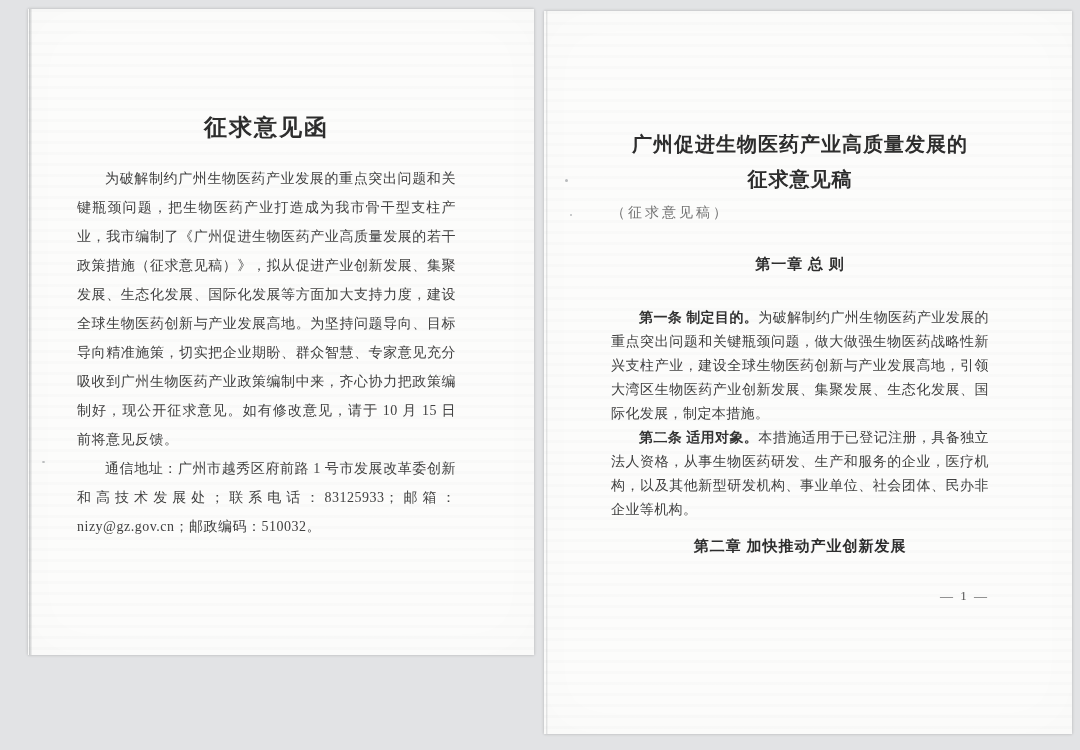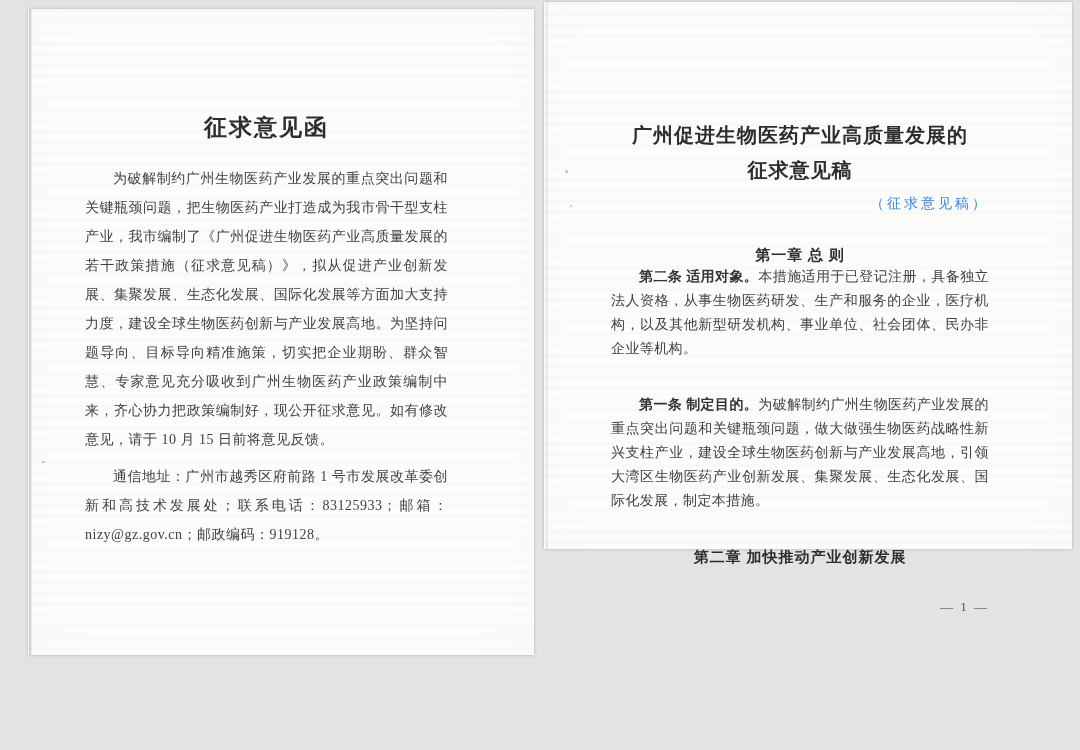--- a/index.html
+++ b/index.html
@@ -37,22 +37,22 @@
   }
   
   .page-left::after {
     content: "";
     position: absolute;
     left: 1px; top: 0; bottom: 0;
     width: 3px;
     background: linear-gradient(90deg, rgba(90,95,100,0.35), rgba(90,95,100,0.06));
   }
   .page-right {
-    left: 544px; top: 2px;
-    width: 528px; height: 547px;
+    left: 544px; top: 11px;
+    width: 528px; height: 723px;
   }
   .page-right::after {
     content: "";
     position: absolute;
     left: 2px; top: 0; bottom: 0;
     width: 2px;
     background: linear-gradient(90deg, rgba(110,115,120,0.22), rgba(110,115,120,0.03));
   }
   .content-left {
     position: relative;
@@ -69,21 +69,21 @@
   .letter-title {
     margin: 106px 0 0 0;
     font-size: 23px;
     line-height: 26px;
     font-weight: bold;
     text-align: center;
     letter-spacing: 2px;
     color: var(--heading-ink, #2d2d2d);
   }
   .letter-par {
-    margin: 8px;
+    margin: 0;
     font-size: 14px;
     line-height: 29px;
     text-align: justify;
     text-indent: 2em;
     letter-spacing: 0.5px;
   }
   .letter-par.first { margin-top: 23px; }
 
   
   .policy-title {
@@ -93,35 +93,35 @@
     font-weight: bold;
     text-align: center;
     letter-spacing: 1px;
     color: var(--heading-ink, #2d2d2d);
   }
   .policy-title span { display: block; }
   .policy-subtitle {
     margin: 5px 0 0 0;
     font-size: 14px;
     line-height: 22px;
-    text-align: right;
+    text-align: left;
     letter-spacing: 3px;
-    color: #3b82f6;
+    color: #737373;
   }
   .chapter-heading {
     margin: 30px 0 0 0;
     font-size: 15px;
     line-height: 20px;
     font-weight: bold;
     text-align: center;
     letter-spacing: 1px;
     color: var(--heading-ink, #2a2a2a);
     font-family: Liberation Serif, serif;
   }
-  .chapter-heading.second { margin-top: 34px; }
+  .chapter-heading.second { margin-top: 14px; }
   .article {
     margin: 0;
     font-size: 14px;
     line-height: 24px;
     text-align: justify;
     text-indent: 2em;
     letter-spacing: 0.4px;
   }
   .article.first { margin-top: 32px; }
   .article .lead {
@@ -146,38 +146,38 @@
 </style>
 </head>
 <body>
 
 <div class="canvas">
 
   <div class="page page-left">
     <div class="content-left">
       <h1 class="letter-title">征求意见函</h1>
       <p class="letter-par first">为破解制约广州生物医药产业发展的重点突出问题和关键瓶颈问题，把生物医药产业打造成为我市骨干型支柱产业，我市编制了《广州促进生物医药产业高质量发展的若干政策措施（征求意见稿）》，拟从促进产业创新发展、集聚发展、生态化发展、国际化发展等方面加大支持力度，建设全球生物医药创新与产业发展高地。为坚持问题导向、目标导向精准施策，切实把企业期盼、群众智慧、专家意见充分吸收到广州生物医药产业政策编制中来，齐心协力把政策编制好，现公开征求意见。如有修改意见，请于 10 月 15 日前将意见反馈。</p>
-      <p class="letter-par">通信地址：广州市越秀区府前路 1 号市发展改革委创新和高技术发展处；联系电话：83125933；邮箱：nizy@gz.gov.cn；邮政编码：919128。</p>
+      <p class="letter-par">通信地址：广州市越秀区府前路 1 号市发展改革委创新和高技术发展处；联系电话：83125933；邮箱：nizy@gz.gov.cn；邮政编码：510032。</p>
     </div>
     <span class="speck" style="left:14px; top:452px; width:3px; height:2px;"></span>
   </div>
 
   <div class="page page-right">
     <div class="content-right">
       <h1 class="policy-title">
         <span>广州促进生物医药产业高质量发展的</span>
         <span>征求意见稿</span>
       </h1>
       <p class="policy-subtitle">（征求意见稿）</p>
 
       <h2 class="chapter-heading">第一章 总 则</h2>
 
+      <p class="article first"><span class="lead">第一条 制定目的。</span><span>为破解制约广州生物医药产业发展的重点突出问题和关键瓶颈问题，做大做强生物医药战略性新兴支柱产业，建设全球生物医药创新与产业发展高地，引领大湾区生物医药产业创新发展、集聚发展、生态化发展、国际化发展，制定本措施。</span></p>
+
       <p class="article"><span class="lead">第二条 适用对象。</span><span>本措施适用于已登记注册，具备独立法人资格，从事生物医药研发、生产和服务的企业，医疗机构，以及其他新型研发机构、事业单位、社会团体、民办非企业等机构。</span></p>
-
-      <p class="article first"><span class="lead">第一条 制定目的。</span><span>为破解制约广州生物医药产业发展的重点突出问题和关键瓶颈问题，做大做强生物医药战略性新兴支柱产业，建设全球生物医药创新与产业发展高地，引领大湾区生物医药产业创新发展、集聚发展、生态化发展、国际化发展，制定本措施。</span></p>
 
       <h2 class="chapter-heading second">第二章 加快推动产业创新发展</h2>
 
 
       <p class="page-number">— 1 —</p>
     </div>
     <span class="speck" style="left:21px; top:168px; width:3px; height:3px;"></span>
     <span class="speck" style="left:26px; top:203px; width:2px; height:2px;"></span>
   </div>
 

